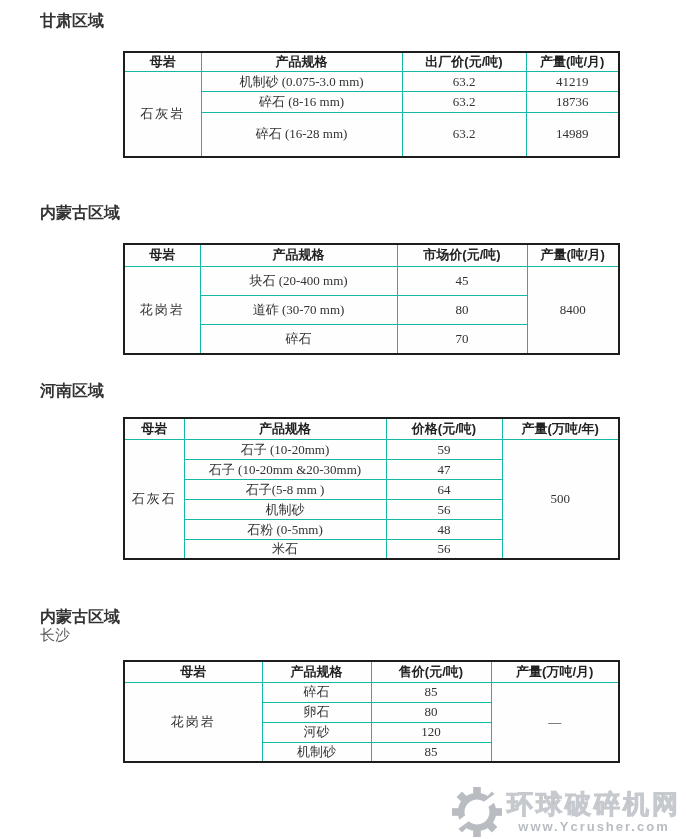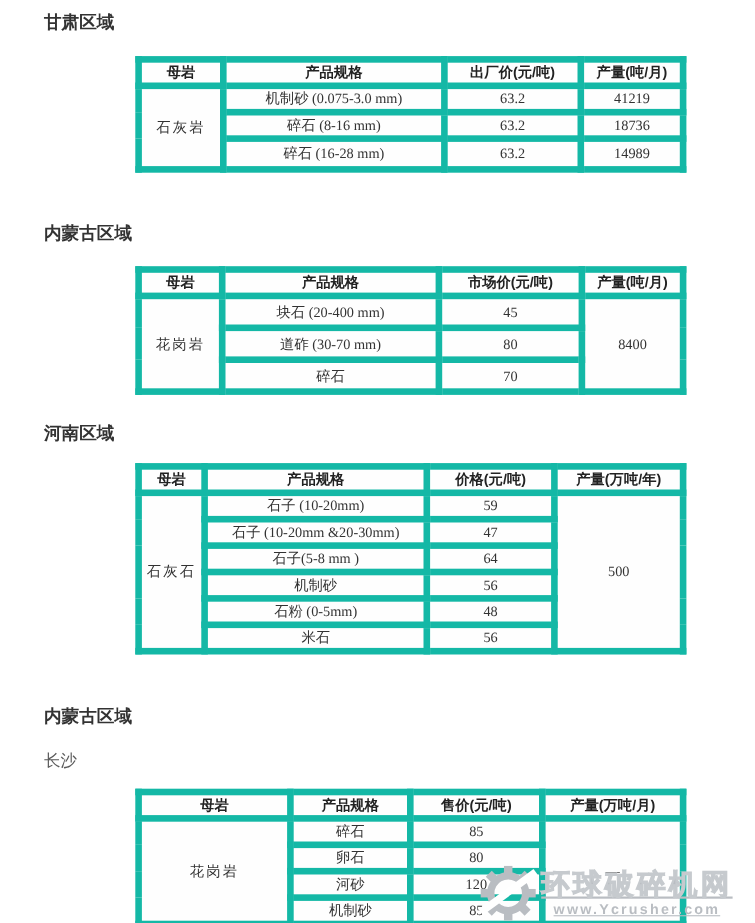--- a/index.html
+++ b/index.html
@@ -30,58 +30,57 @@
     color: #5a5a5a;
   }
 
   .mt-t1 { margin-top: 21px; }
   .mt-h2 { margin-top: 47px; font-family: Liberation Mono, monospace; }
   .mt-t2 { margin-top: 20px; }
   .mt-h3 { margin-top: 41px; }
   .mt-h4 { margin-top: 27px; }
   .mt-t3 { margin-top: 17px; }
   .mt-h5 { margin-top: 48px; }
-  .mt-cs { margin-top: 22px; }
+  .mt-cs { }
   .mt-t4 { margin-top: 16px; }
 
   table.t {
     border-collapse: collapse;
     table-layout: fixed;
     margin-left: 123px;
     width: 495px;
     border: 2px solid #1d1d1d;
     background: #fefefe;
   }
   .t th, .t td {
-    border: 6px solid #14b8a6;
+    border: 1px solid #14b8a6;
     text-align: center;
     vertical-align: middle;
     font-size: 13px;
     color: #323232;
     padding: 0 2px;
     overflow: hidden;
     white-space: nowrap;
   }
   .t th {
     font-family: "Liberation Sans", "DejaVu Sans", sans-serif;
     font-weight: bold;
     font-size: 13px;
     color: #222222;
   }
   .rock-cell { letter-spacing: 2px; }
 
   .watermark {
     position: absolute;
-    right: 20px;
+    right: 5px;
     bottom: 2px;
     display: flex;
     align-items: center;
     color: #b9bdc2;
     font-family: "Liberation Sans", "DejaVu Sans", sans-serif;
-    text-decoration: underline;
   }
   .wm-gear { flex: 0 0 auto; margin-right: 3px; }
   .wm-text { display: flex; flex-direction: column; align-items: center; }
   .wm-name {
     font-size: 26px;
     font-weight: bold;
     letter-spacing: 3px;
     line-height: 28px;
     -webkit-text-stroke: 1px #c6cace;
   }
@@ -120,21 +119,21 @@
         <td rowspan="3" class="rock-cell">石灰岩</td>
         <td>机制砂 (0.075-3.0 mm)</td>
         <td>63.2</td>
         <td>41219</td>
       </tr>
       <tr style="height:21px">
         <td>碎石 (8-16 mm)</td>
         <td>63.2</td>
         <td>18736</td>
       </tr>
-      <tr style="height:28px">
+      <tr style="height:44px">
         <td>碎石 (16-28 mm)</td>
         <td>63.2</td>
         <td>14989</td>
       </tr>
     </tbody>
   </table>
 
   <div class="h-section mt-h2">内蒙古区域</div>
 
   <table class="t mt-t2">

